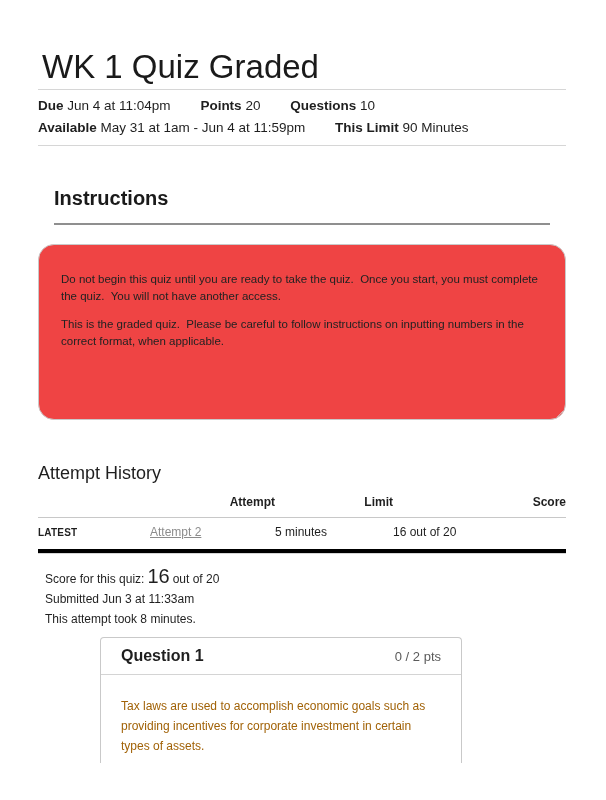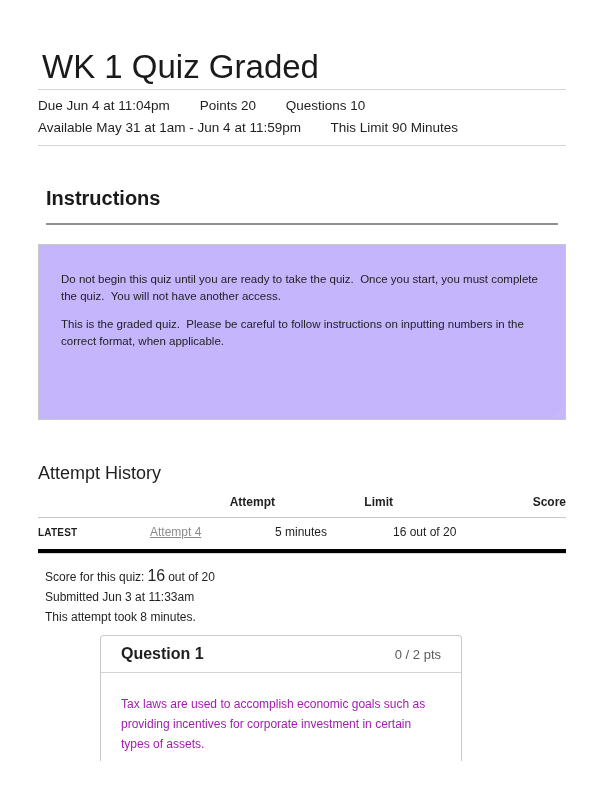--- a/index.html
+++ b/index.html
@@ -21,34 +21,34 @@
 
   hr.rule {
     border: none; border-top: 1px solid #d6d6d6; margin: 0; height: 0;
   }
   .rule-top { margin-top: 21px; }
 
   
   .meta { padding: 5px 0 6px; font-size: 13.5px; line-height: 22px; }
   .meta-row { white-space: nowrap; }
   .meta-item { margin-right: 26px; }
-  .meta-item .lbl { font-weight: 400; }
+  .meta-item .lbl { font-weight: 700; }
   .meta-item .val { font-weight: 400; }
 
   
   .instructions-heading {
-    margin: 41px 8px 0; padding-bottom: 14px;
+    margin: 41px 16px 0; padding-bottom: 14px;
     font-size: 20px; font-weight: 700; line-height: 22px; color: #1a1a1a;
     border-bottom: 2px solid #8f8f8f;
   }
   .instructions-box {
     position: relative;
     margin-top: 19px; height: 176px; width: 100%;
-    border: 1px solid #c9c9c9; border-radius: 0;
-    padding: 26px 22px; background: #c4b5fd;
+    border: 1px solid #c9c9c9; border-radius: 16px;
+    padding: 26px 22px; background: #ef4444;
     font-size: 11.5px; line-height: 17px; color: #222;
     overflow: hidden;
   }
   .instructions-box p { margin: 0 0 11px; white-space: pre-wrap; }
   .resize-grip {
     position: absolute; right: 2px; bottom: 2px; width: 9px; height: 9px;
     background: repeating-linear-gradient(135deg, transparent 0 2px, #cfcfcf 2px 3px);
     clip-path: polygon(100% 0, 100% 100%, 0 100%);
     opacity: .7;
   }
@@ -73,35 +73,35 @@
     padding: 6px 0 8px; border-bottom: 4px solid #000000; line-height: 17px;
   }
   td.tag-cell { font-size: 10px; font-weight: 700; padding-left: 7px; letter-spacing: .2px; }
   a.attempt-link { color: #8c8c8c; text-decoration: underline; cursor: pointer; }
 
   .rule-after-table { margin-top: 13px; }
 
   
   .summary { padding: 12px 0 0 7px; font-size: 12px; line-height: 20px; }
   .summary .row { display: block; }
-  .score-big { font-size: 16px; margin: 0 3px; }
+  .score-big { font-size: 20px; margin: 0 3px; }
 
   
   .question-card {
     margin: 8px 0 0 62px; width: 362px; height: 126px;
     border: 1px solid #c9c9c9; border-bottom: none;
     border-radius: 4px 4px 0 0; overflow: hidden; background: #fff;
   }
   .q-header {
     display: flex; justify-content: space-between; align-items: baseline;
     padding: 8px 20px; border-bottom: 1px solid #d4d4d4;
   }
   .q-title { font-size: 16px; font-weight: 700; line-height: 19px; color: #1f1f1f; }
   .q-pts { font-size: 13px; color: #5a5a5a; line-height: 19px; }
-  .q-body { padding: 21px 20px 16px; font-size: 12px; line-height: 20px; color: #a21caf; }
+  .q-body { padding: 21px 20px 16px; font-size: 12px; line-height: 20px; color: #a16207; }
   .q-divider { height: 1px; background: #e3e3e3; margin: 26px 18px 0; }
 </style>
 </head>
 <body>
 
 <div class="container">
 
   <h1 class="quiz-title">WK 1 Quiz Graded</h1>
 
   <hr class="rule rule-top">
@@ -141,21 +141,21 @@
       <tr>
         <th></th>
         <th>Attempt</th>
         <th>Limit</th>
         <th>Score</th>
       </tr>
     </thead>
     <tbody>
       <tr>
         <td class="tag-cell">LATEST</td>
-        <td><a class="attempt-link">Attempt 4</a></td>
+        <td><a class="attempt-link">Attempt 2</a></td>
         <td>5 minutes</td>
         <td>16 out of 20</td>
       </tr>
     </tbody>
   </table>
 
   <hr class="rule rule-after-table">
 
   <div class="summary">
     <span class="row"><span>Score for this quiz:</span><span class="score-big">16</span><span>out of 20</span></span>

